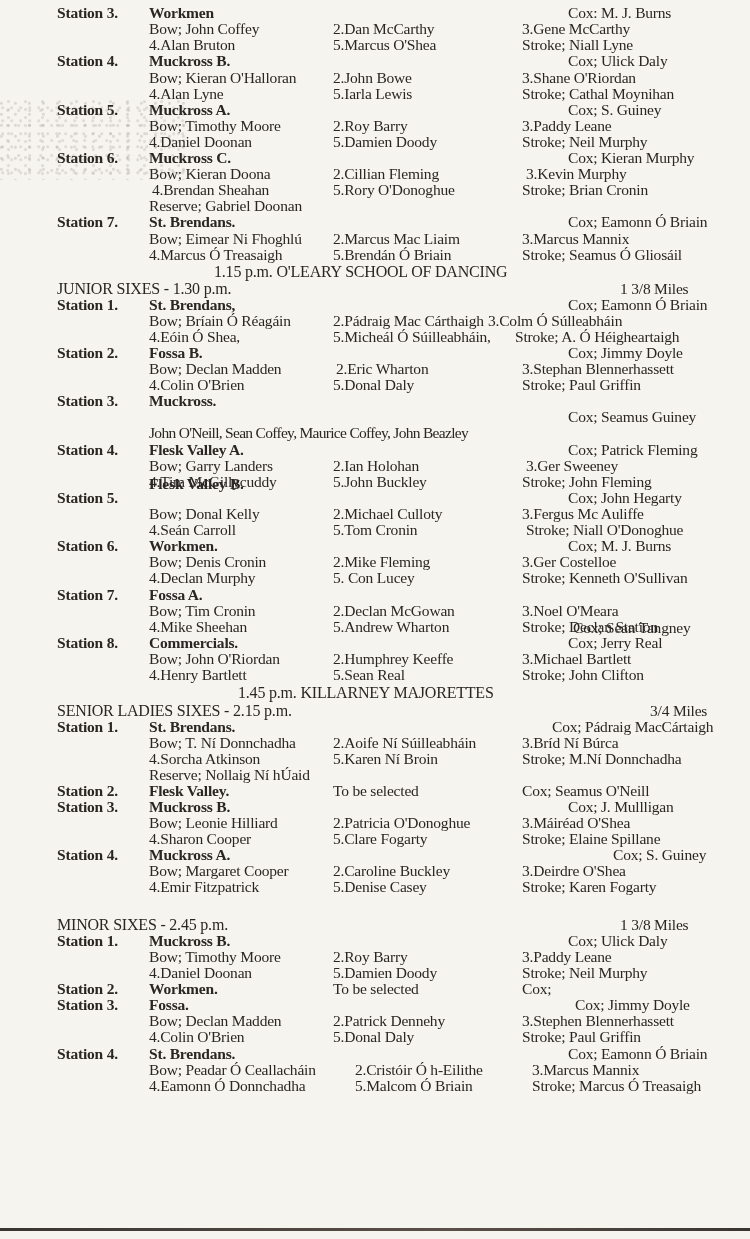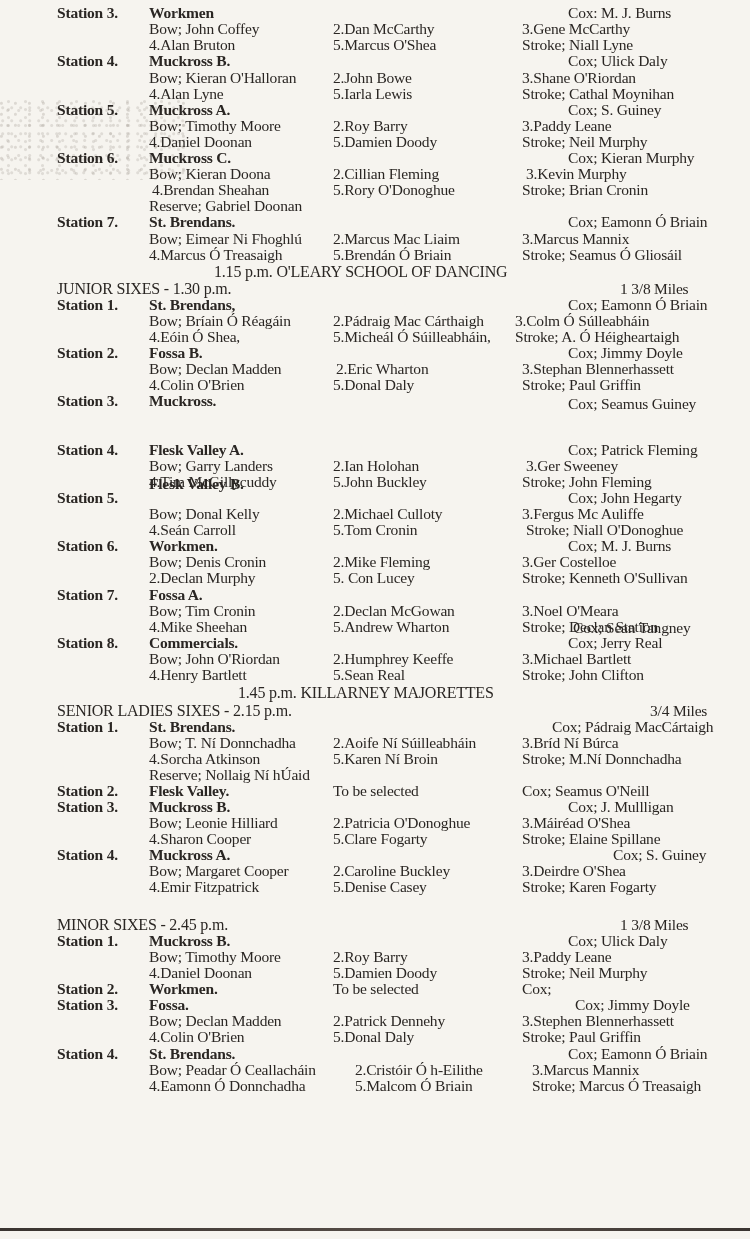--- a/index.html
+++ b/index.html
@@ -93,38 +93,39 @@
   <div class="line heading" style="top:264px;left:214px">1.15 p.m.  O'LEARY SCHOOL OF DANCING</div>
 
   <div class="line heading" style="top:281px;left:57px">JUNIOR SIXES - 1.30 p.m.</div>
   <div class="line" style="top:281px;left:620px">1 3/8 Miles</div>
 
   <div class="line b c1" style="top:297px">Station 1.</div>
   <div class="line b c2" style="top:297px">St. Brendans,</div>
   <div class="line" style="top:297px;left:568px">Cox; Eamonn Ó Briain</div>
   <div class="line c2" style="top:313px">Bow; Bríain Ó Réagáin</div>
   <div class="line c3" style="top:313px">2.Pádraig Mac Cárthaigh</div>
-  <div class="line" style="top:313px;left:515px">3.Colm Ó Súlleabháin</div>
+  <div class="line" style="top:313px;left:488px">3.Colm Ó Súlleabháin</div>
   <div class="line c2" style="top:329px">4.Eóin Ó Shea,</div>
   <div class="line c3" style="top:329px">5.Micheál Ó Súilleabháin,</div>
   <div class="line" style="top:329px;left:515px">Stroke; A. Ó Héigheartaigh</div>
 
   <div class="line b c1" style="top:345px">Station 2.</div>
   <div class="line b c2" style="top:345px">Fossa B.</div>
   <div class="line" style="top:345px;left:568px">Cox; Jimmy Doyle</div>
   <div class="line c2" style="top:361px">Bow; Declan Madden</div>
   <div class="line" style="top:361px;left:336px">2.Eric Wharton</div>
   <div class="line c4" style="top:361px">3.Stephan Blennerhassett</div>
   <div class="line c2" style="top:377px">4.Colin O'Brien</div>
   <div class="line c3" style="top:377px">5.Donal Daly</div>
   <div class="line c4" style="top:377px">Stroke; Paul Griffin</div>
 
   <div class="line b c1" style="top:393px">Station 3.</div>
   <div class="line b c2" style="top:393px">Muckross.</div>
-  <div class="line" style="top:396px;left:568px">Cox; Seamus Guiney</div>
+  <div class="line" style="top:409px;left:568px">Cox; Seamus Guiney</div>
+  <div class="line c2" style="top:425px;letter-spacing:-0.7px">John O'Neill, Sean Coffey, Maurice Coffey, John Beazley</div>
 
   <div class="line b c1" style="top:442px">Station 4.</div>
   <div class="line b c2" style="top:442px">Flesk Valley A.</div>
   <div class="line" style="top:442px;left:568px">Cox; Patrick Fleming</div>
   <div class="line c2" style="top:458px">Bow; Garry Landers</div>
   <div class="line c3" style="top:458px">2.Ian Holohan</div>
   <div class="line" style="top:458px;left:526px">3.Ger Sweeney</div>
   <div class="line c2" style="top:474px">4.Tim McGillycuddy</div>
   <div class="line c3" style="top:474px">5.John Buckley</div>
   <div class="line c4" style="top:474px">Stroke; John Fleming</div>
@@ -138,21 +139,21 @@
   <div class="line c2" style="top:522px">4.Seán Carroll</div>
   <div class="line c3" style="top:522px">5.Tom Cronin</div>
   <div class="line" style="top:522px;left:526px">Stroke; Niall O'Donoghue</div>
 
   <div class="line b c1" style="top:538px">Station 6.</div>
   <div class="line b c2" style="top:538px">Workmen.</div>
   <div class="line" style="top:538px;left:568px">Cox; M. J. Burns</div>
   <div class="line c2" style="top:554px">Bow; Denis Cronin</div>
   <div class="line c3" style="top:554px">2.Mike Fleming</div>
   <div class="line c4" style="top:554px">3.Ger Costelloe</div>
-  <div class="line c2" style="top:570px">2.Declan Murphy</div>
+  <div class="line c2" style="top:570px">4.Declan Murphy</div>
   <div class="line c3" style="top:570px">5. Con Lucey</div>
   <div class="line c4" style="top:570px">Stroke; Kenneth O'Sullivan</div>
 
   <div class="line b c1" style="top:587px">Station 7.</div>
   <div class="line b c2" style="top:587px">Fossa A.</div>
   <div class="line" style="top:620px;left:573px">Cox; Sean Tangney</div>
   <div class="line c2" style="top:603px">Bow; Tim Cronin</div>
   <div class="line c3" style="top:603px">2.Declan McGowan</div>
   <div class="line c4" style="top:603px">3.Noel O'Meara</div>
   <div class="line c2" style="top:619px">4.Mike Sheehan</div>

